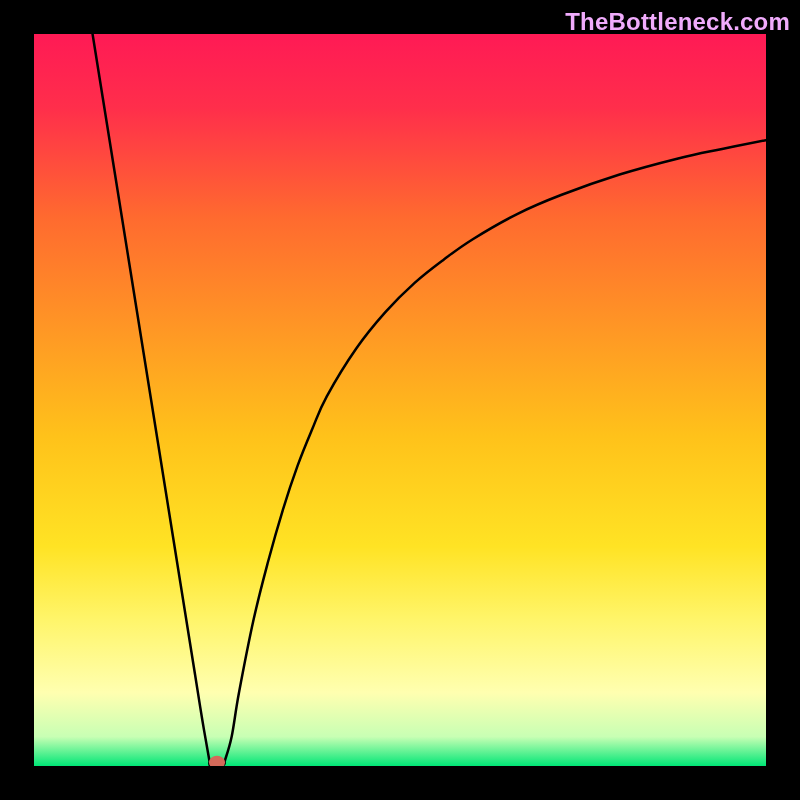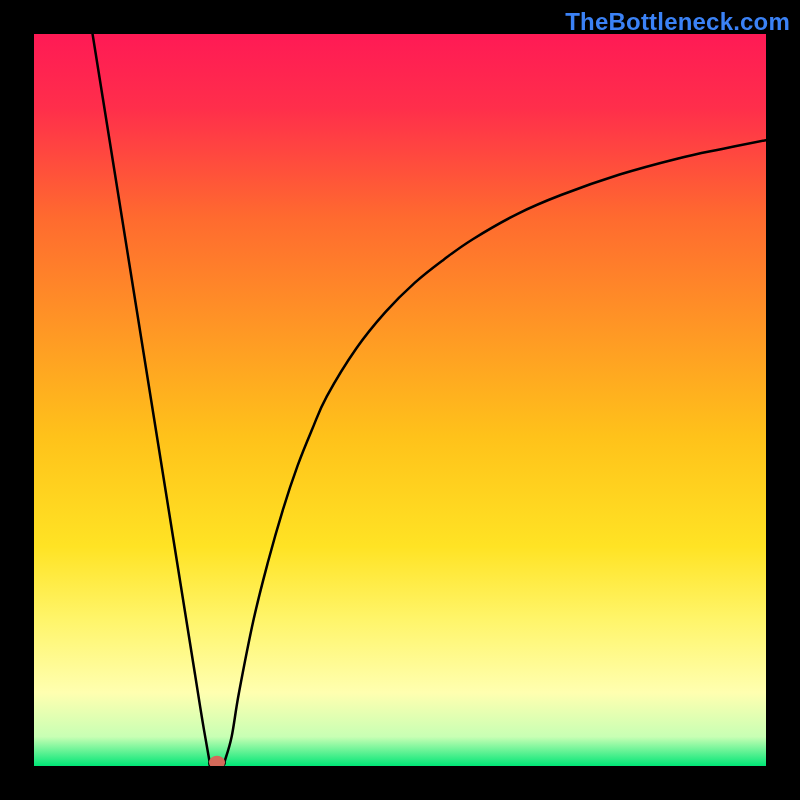--- a/index.html
+++ b/index.html
@@ -23,21 +23,21 @@
     width: 732px;
     height: 732px;
     overflow: hidden;
   }
   .watermark {
     position: absolute;
     top: 8px;
     right: 10px;
     font-size: 24px;
     font-weight: 600;
-    color: #3b82f6;
+    color: #f0abfc;
     letter-spacing: 0.2px;
     user-select: none;
     text-align: right;
   }
   svg { display: block; }
 </style>
 </head>
 <body>
 
 <div class="frame">

